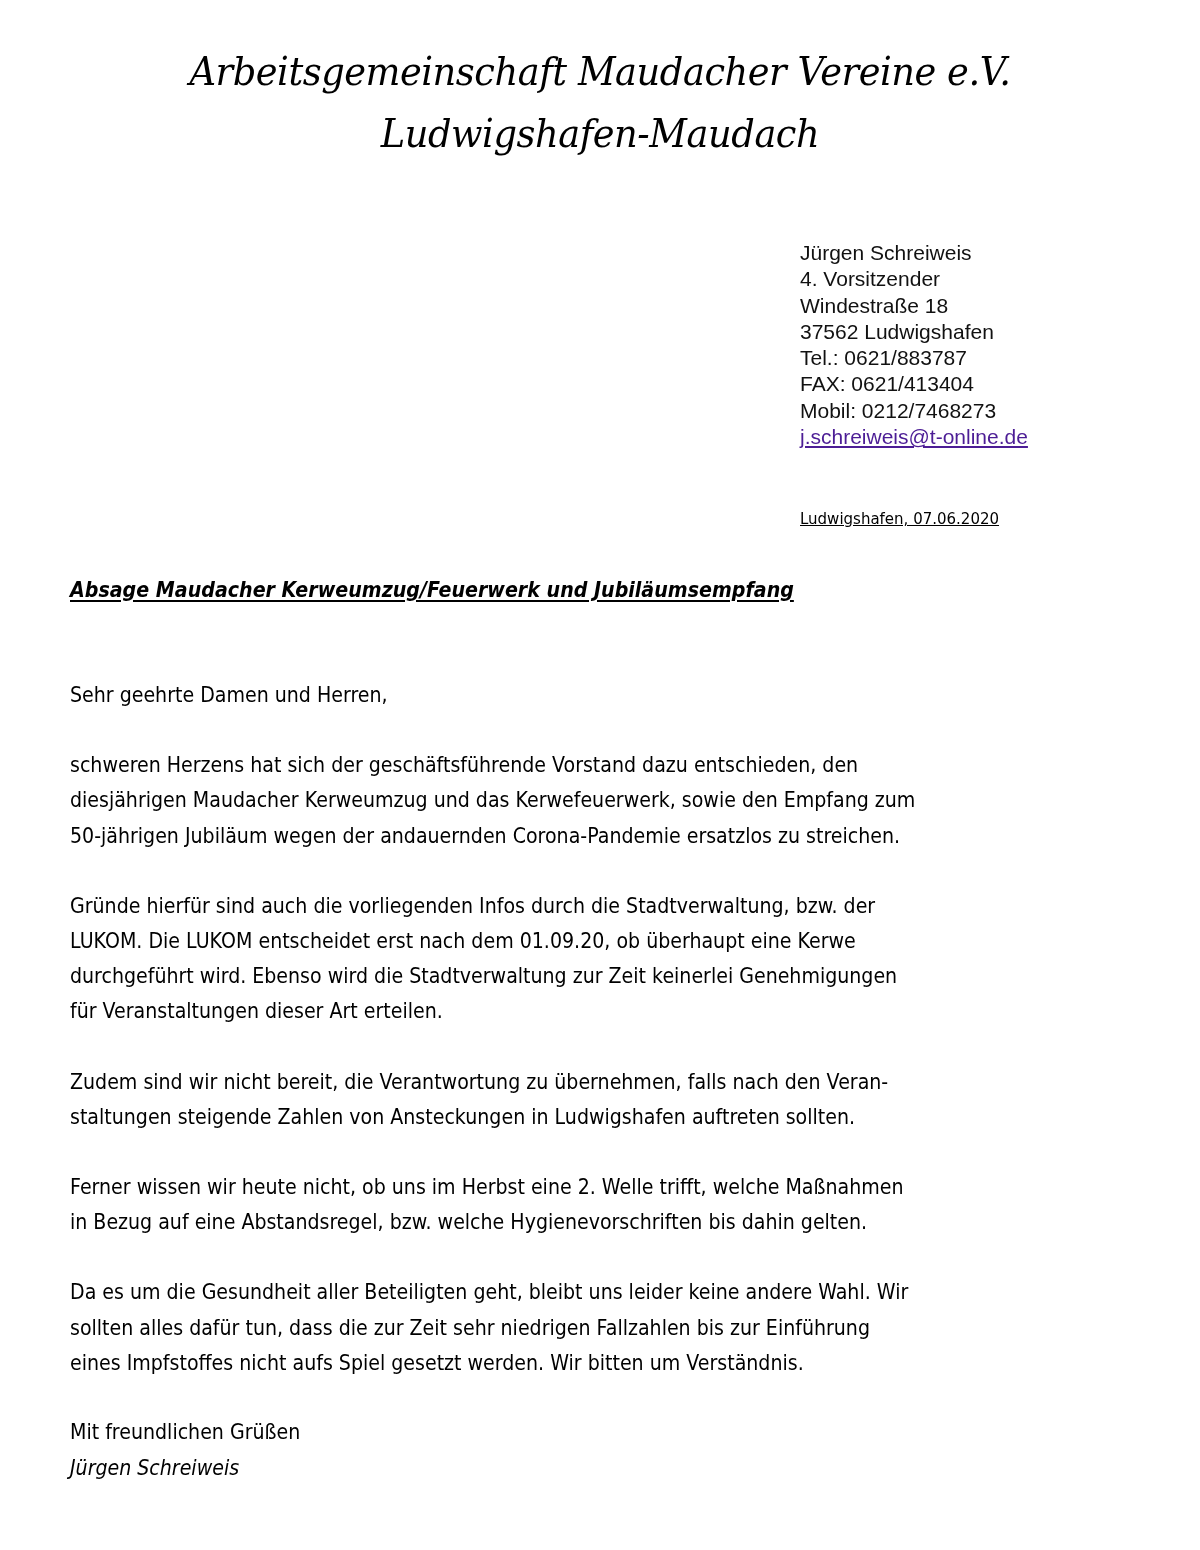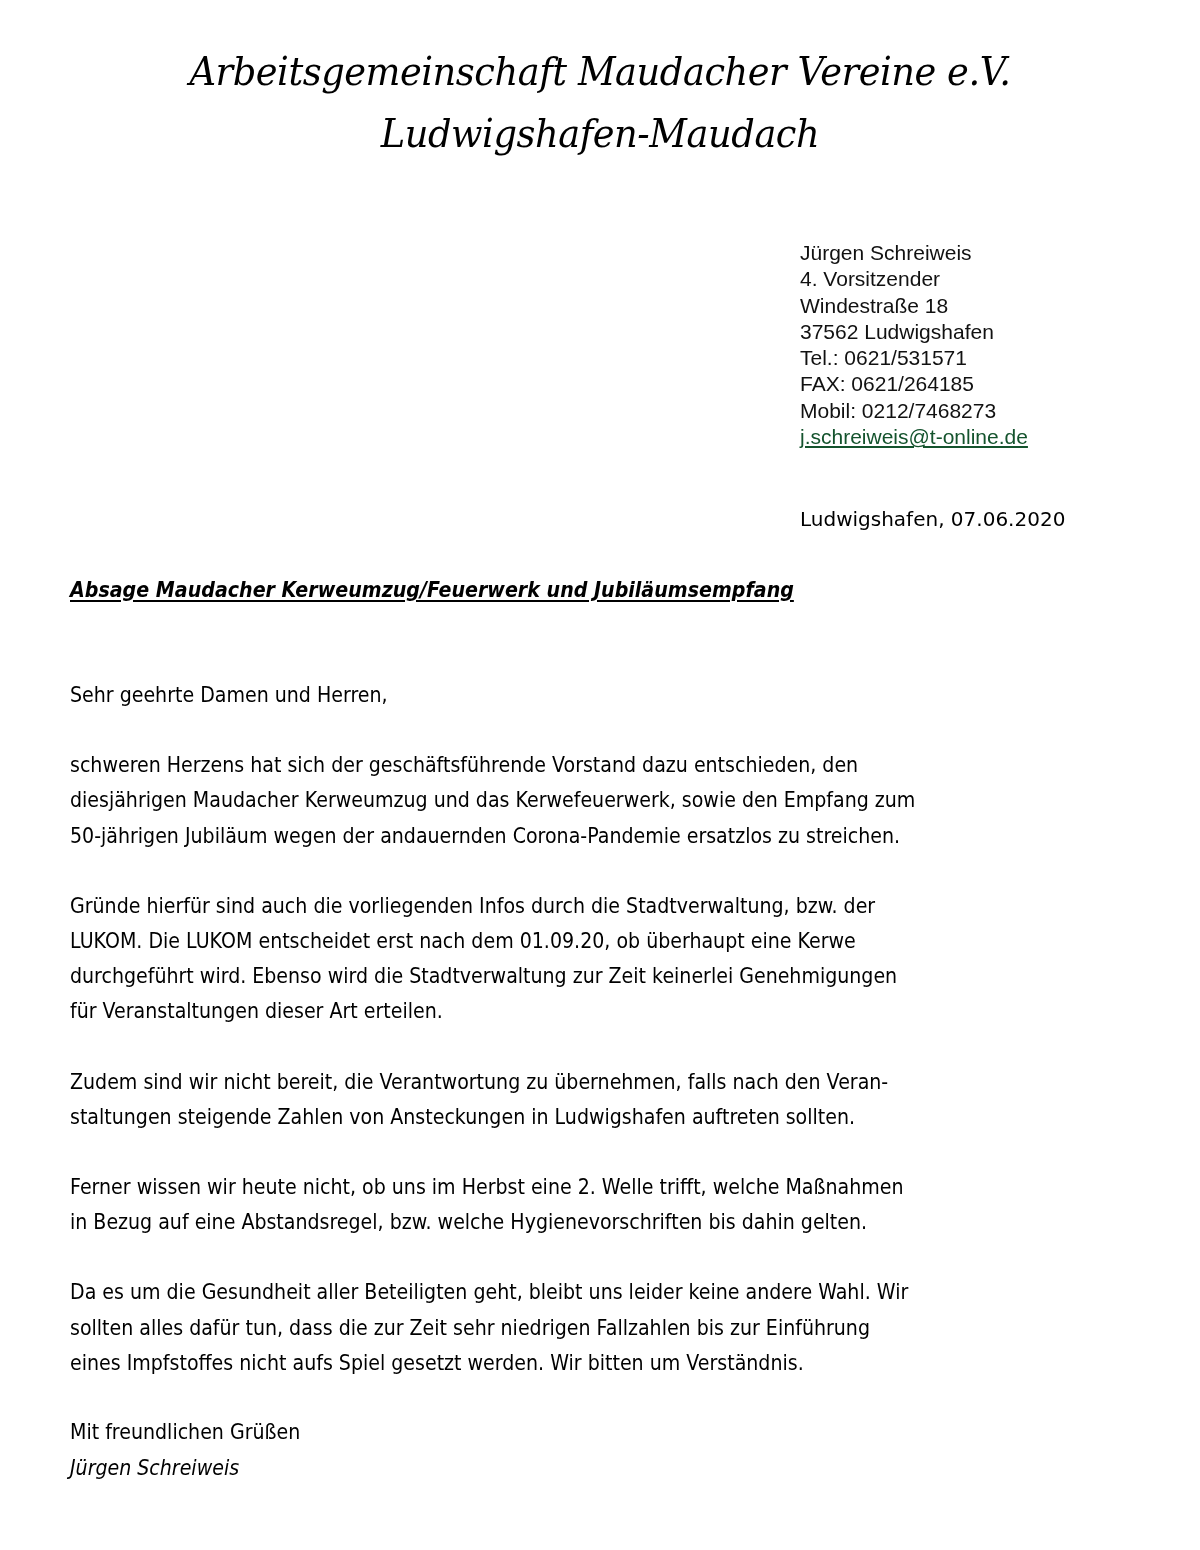--- a/index.html
+++ b/index.html
@@ -33,31 +33,32 @@
       position: absolute;
       left: 800px;
       top: 240px;
       font-family: "Liberation Sans", sans-serif;
       font-size: 21px;
       line-height: 26.3px;
       color: #111111;
     }
     .sender div { white-space: nowrap; }
     .sender a {
-      color: #14532d;
+      color: #4c1d95;
       text-decoration: underline;
     }
     .date {
       position: absolute;
       left: 800px;
       top: 505px;
       font-family: "DejaVu Sans", sans-serif;
-      font-size: 20px;
+      font-size: 15px;
       line-height: 28px;
       white-space: nowrap;
+      text-decoration: underline;
     }
     .subject {
       position: absolute;
       left: 70px;
       top: 575px;
       font-family: "DejaVu Sans", sans-serif;
       font-size: 20.5px;
       font-weight: bold;
       font-style: italic;
       line-height: 30px;
@@ -102,22 +103,22 @@
 <div class="letterhead">
   <div>Arbeitsgemeinschaft Maudacher Vereine e.V.</div>
   <div>Ludwigshafen-Maudach</div>
 </div>
 
 <div class="sender">
   <div>Jürgen Schreiweis</div>
   <div>4. Vorsitzender</div>
   <div>Windestraße 18</div>
   <div>37562 Ludwigshafen</div>
-  <div>Tel.: 0621/531571</div>
-  <div>FAX: 0621/264185</div>
+  <div>Tel.: 0621/883787</div>
+  <div>FAX: 0621/413404</div>
   <div>Mobil: 0212/7468273</div>
   <div><a title="j.schreiweis@t-online.de">j.schreiweis@t-online.de</a></div>
 </div>
 
 <div class="date">Ludwigshafen, 07.06.2020</div>
 
 <div class="subject">Absage Maudacher Kerweumzug/Feuerwerk und Jubiläumsempfang</div>
 
 <div class="body-text">
   <p>

